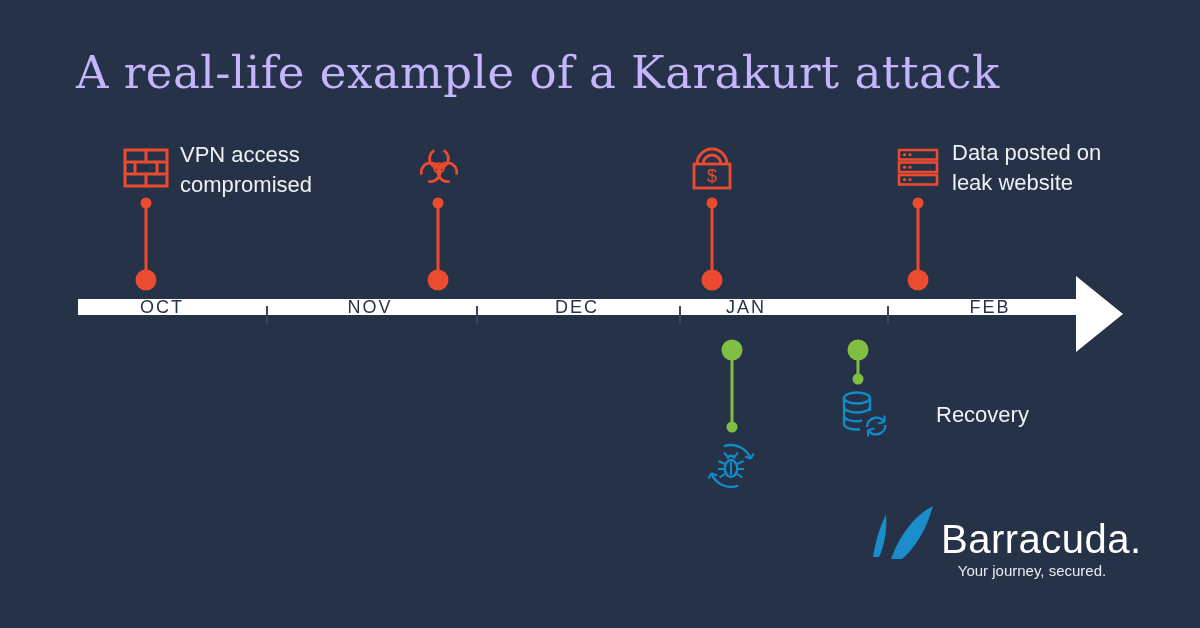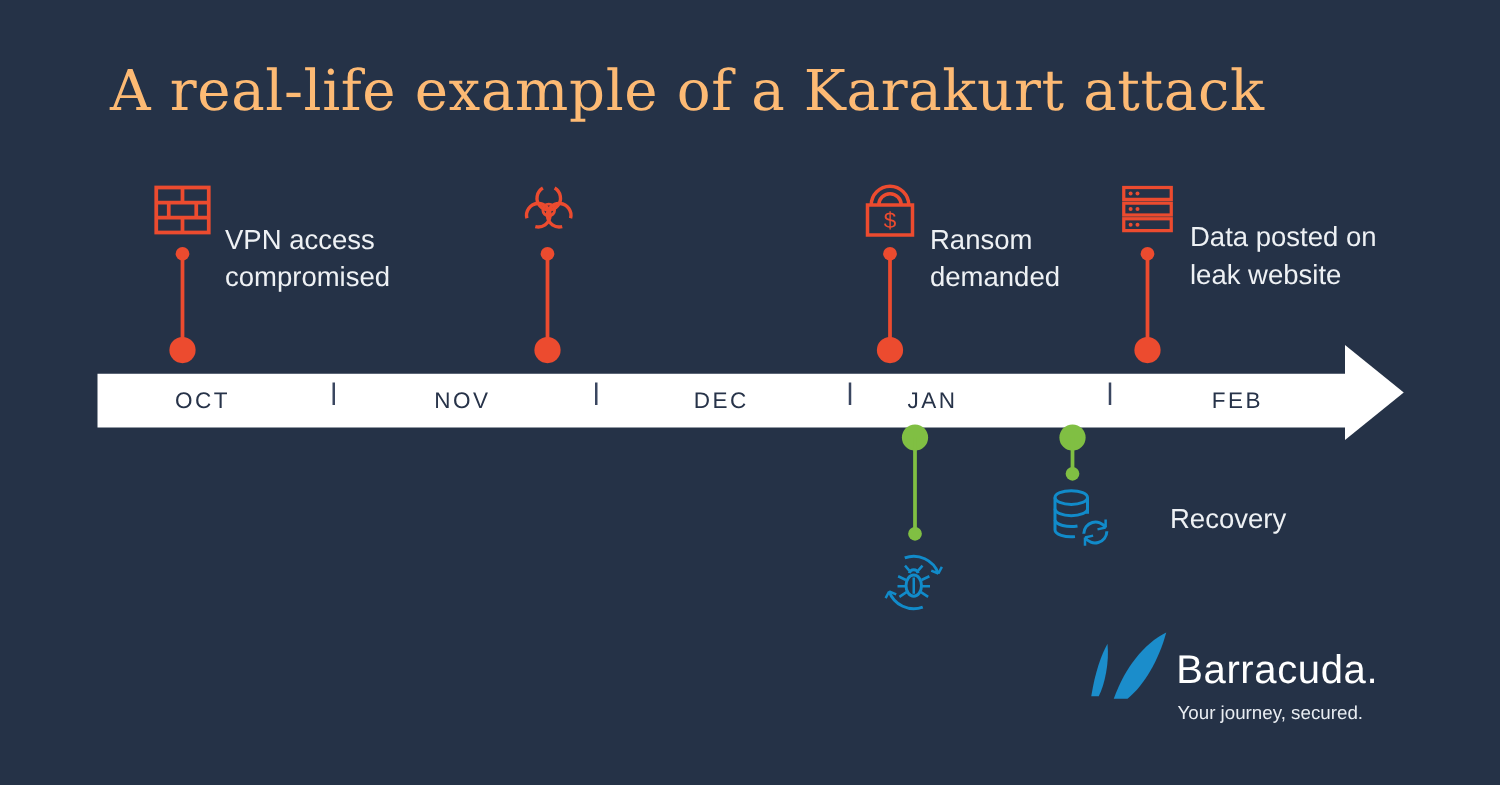--- a/index.html
+++ b/index.html
@@ -1,47 +1,47 @@
 <!DOCTYPE html>
 <html><head>
 <meta charset="utf-8">
 <style>
   html,body{margin:0;padding:0;}
   body{width:1200px;height:628px;position:relative;font-family:"Liberation Sans",sans-serif;}
   .canvas{position:absolute;inset:0;width:1200px;height:628px;background:#253247;overflow:hidden;}
 
-  .title{position:absolute;left:88px;top:46px;font-family:"DejaVu Serif",serif;
-         font-size:45px;color:#fdba74;letter-spacing:0.5px;white-space:nowrap;}
+  .title{position:absolute;left:76px;top:46px;font-family:"DejaVu Serif",serif;
+         font-size:45px;color:#c4b5fd;letter-spacing:0.5px;white-space:nowrap;}
 
   
-  .tl-bar{position:absolute;left:78px;top:299px;width:1000px;height:43px;background:#ffffff;}
+  .tl-bar{position:absolute;left:78px;top:299px;width:1000px;height:16px;background:#ffffff;}
   .tl-arrow{position:absolute;left:1076px;top:276px;width:0;height:0;
             border-top:38px solid transparent;border-bottom:38px solid transparent;
             border-left:47px solid #ffffff;}
   .tl-sep{position:absolute;top:7px;width:2px;height:18px;background:#3a4660;}
   .tl-month{position:absolute;top:50%;transform:translate(-50%,-50%);
             font-size:18px;letter-spacing:2px;color:#273349;}
 
   
   .dot-lg{position:absolute;width:21px;height:21px;border-radius:50%;transform:translate(-50%,-50%);}
   .dot-sm{position:absolute;width:11px;height:11px;border-radius:50%;transform:translate(-50%,-50%);}
   .stem{position:absolute;width:3px;transform:translateX(-50%);}
   .red{background:#ec4b2f;}
   .green{background:#80bf43;}
 
   .evt-label{position:absolute;color:#eef1f4;font-size:22px;line-height:30px;
-             white-space:pre-line;font-weight:400;margin-top:37px;}
+             white-space:pre-line;font-weight:400;}
   .resp-label{position:absolute;color:#eef1f4;font-size:22px;display:flex;align-items:center;}
 
   .icon{position:absolute;}
 
   
-  .logo-name{position:absolute;left:941px;top:517px;color:#ffffff;font-size:32px;
+  .logo-name{position:absolute;left:941px;top:517px;color:#ffffff;font-size:40px;
              letter-spacing:0.5px;white-space:nowrap;}
-  .logo-tagline{position:absolute;left:942px;top:562px;width:180px;text-align:left;
+  .logo-tagline{position:absolute;left:942px;top:562px;width:180px;text-align:center;
                 color:#e9edf2;font-size:15px;}
 </style>
 </head>
 <body>
 
 <div class="canvas">
 
   <div class="title">A real-life example of a Karakurt attack</div>
 
   <svg class="icon" style="left:122px;top:146px" width="48" height="44" viewBox="0 0 48 44" fill="none" stroke="#ec4b2f" stroke-width="3">
@@ -66,22 +66,20 @@
 
   <svg class="icon" style="left:692px;top:143px" width="40" height="48" viewBox="0 0 40 48" fill="none" stroke="#ec4b2f" stroke-width="2.8">
     <path d="M5 21 A15 15 0 0 1 35 21"></path>
     <path d="M11 21 A9 9 0 0 1 29 21"></path>
     <rect x="2" y="21" width="36" height="24"></rect>
     <text x="20" y="39" text-anchor="middle" stroke="none" fill="#ec4b2f" font-size="18" font-family="Liberation Sans, sans-serif">$</text>
   </svg>
   <div class="dot-sm red" style="left:712px;top:203px"></div>
   <div class="stem red" style="left:712px;top:203px;height:77px"></div>
   <div class="dot-lg red" style="left:712px;top:280px"></div>
-  <div class="evt-label" style="left:744px;top:140px">Ransom
-demanded</div>
 
   <svg class="icon" style="left:897px;top:148px" width="42" height="39" viewBox="0 0 42 39" fill="none" stroke="#ec4b2f" stroke-width="2.6">
     <rect x="2" y="2" width="38" height="9.5"></rect>
     <rect x="2" y="14.5" width="38" height="9.5"></rect>
     <rect x="2" y="27" width="38" height="9.5"></rect>
     <g fill="#ec4b2f" stroke="none">
       <circle cx="7.5" cy="6.7" r="1.6"></circle>
         <circle cx="13" cy="6.7" r="1.6"></circle>
       <circle cx="7.5" cy="19.2" r="1.6"></circle>
         <circle cx="13" cy="19.2" r="1.6"></circle>

